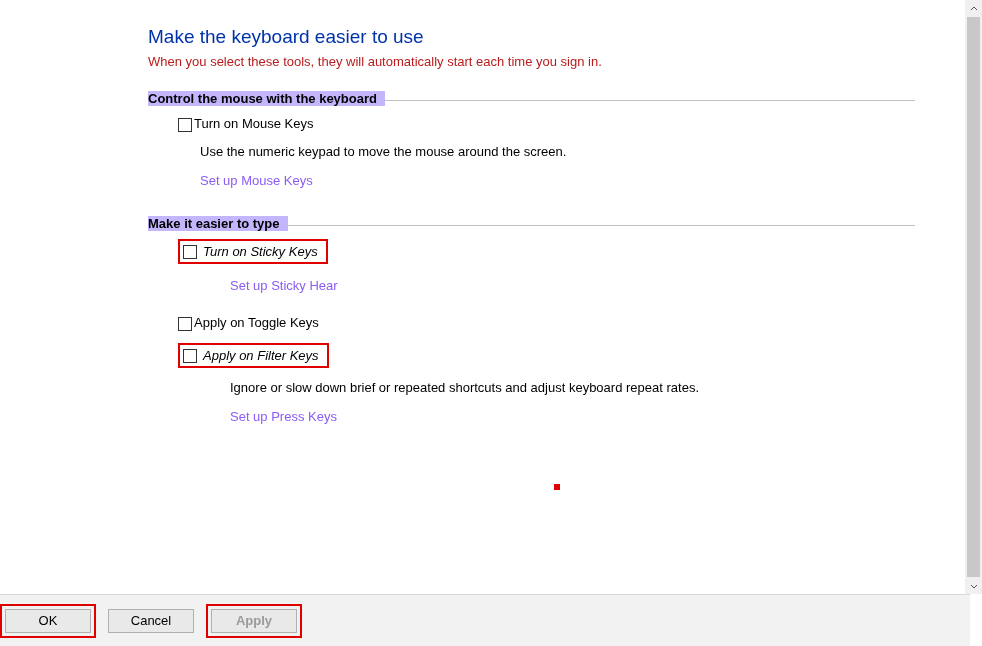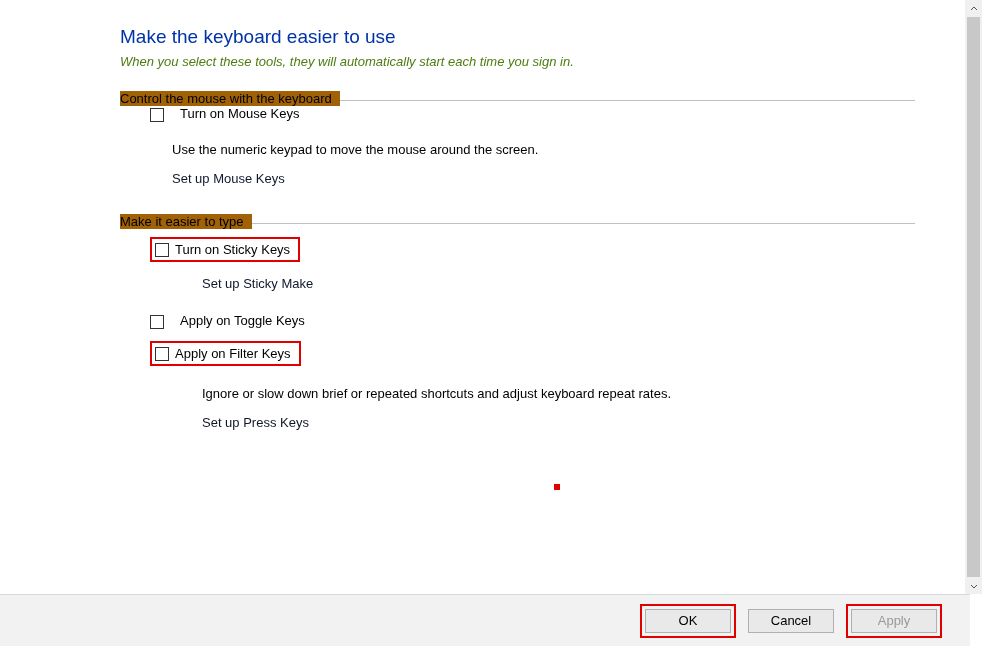--- a/index.html
+++ b/index.html
@@ -10,90 +10,93 @@
       font-size: 13px;
       color: #000;
       background: #fff;
       position: relative;
       overflow: hidden;
     }
     .scroll-area {
       position: absolute;
       top: 0; left: 0; right: 17px; bottom: 52px;
       overflow: hidden;
+      padding-left: 28px;
     }
     .content {
       padding: 26px 50px 0 120px;
     }
     .page-title {
       color: #0033aa;
       font-size: 19px;
       font-weight: 400;
       margin-bottom: 6px;
     }
     .subtitle {
-      color: #4d7c0f;
+      color: #b91c1c;
       margin-bottom: 22px;
-      font-style: italic;
     }
     .group {
       position: relative;
       margin-bottom: 24px;
     }
     .group-caption {
       display: inline-block;
-      background: #a16207;
+      background: #c4b5fd;
       padding-right: 8px;
       color: #000;
       position: relative;
       z-index: 1;
+      font-weight: bold;
     }
     .group-line {
       position: absolute;
       top: 9px;
       left: 0;
       right: 0;
       height: 1px;
       background: #c0c0c0;
       z-index: 0;
     }
     .indent-1 { padding-left: 30px; }
     .cb-row {
       display: flex;
       align-items: flex-start;
-      gap: 16px;
+      gap: 2px;
+      margin-top: 10px;
     }
     .cb {
       width: 14px; height: 14px;
       border: 1px solid #333;
       background: #fff;
       flex-shrink: 0;
       position: relative;
       margin-top: 2px;
     }
     .cb.checked svg {
       position: absolute;
       top: 0; left: 0;
     }
     .desc {
-      margin-top: 20px;
+      margin-top: 12px;
     }
     .link {
-      color: #0f172a;
+      color: #8b5cf6;
       cursor: pointer;
       margin-top: 14px;
       margin-bottom: 4px;
       display: inline-block;
     }
     .highlight {
       border: 2px solid #e00000;
       padding: 3px 8px 3px 3px;
       display: inline-flex;
       align-items: center;
       gap: 6px;
+      font-style: italic;
     }
     .red-dot {
       position: absolute;
       width: 6px; height: 6px;
       background: #e00000;
       top: 484px;
       left: 554px;
     }
     
     .vscroll {
@@ -121,36 +124,37 @@
       background: #c8c8c8;
     }
     
     .footer {
       position: absolute;
       left: 0; right: 12px; bottom: 0;
       height: 52px;
       border-top: 1px solid #d8d8d8;
       background: #f2f2f2;
       display: flex;
-      justify-content: flex-end;
+      justify-content: flex-start;
       align-items: center;
       padding-right: 28px;
       gap: 12px;
     }
     .btn {
       width: 86px;
       height: 24px;
       border: 1px solid #b0b0b0;
       background: #e9e9e9;
       font-family: inherit;
       font-size: 13px;
       cursor: pointer;
     }
     .btn.disabled {
       color: #9a9a9a;
+      font-weight: bold;
     }
     .btn-highlight {
       border: 2px solid #e00000;
       padding: 3px;
       display: inline-block;
     }
   </style>
 </head>
 <body>
 
@@ -179,21 +183,21 @@
       <span class="group-caption">Make it easier to type</span>
       <div class="group-line"></div>
 
       
       <div class="indent-1" style="margin-top:8px">
         <span class="highlight">
           <span class="cb" style="margin-top:0"></span>
           <span>Turn on Sticky Keys</span>
         </span>
         <div style="padding-left:52px">
-          <span class="link">Set up Sticky Make</span>
+          <span class="link">Set up Sticky Hear</span>
         </div>
       </div>
 
       
       <div class="indent-1" style="padding-left:52px; margin-top:18px">
         <div class="cb-row" style="margin-left:-22px">
           <span class="cb"></span>
           <span>Apply on Toggle Keys</span>
         </div>
       </div>

